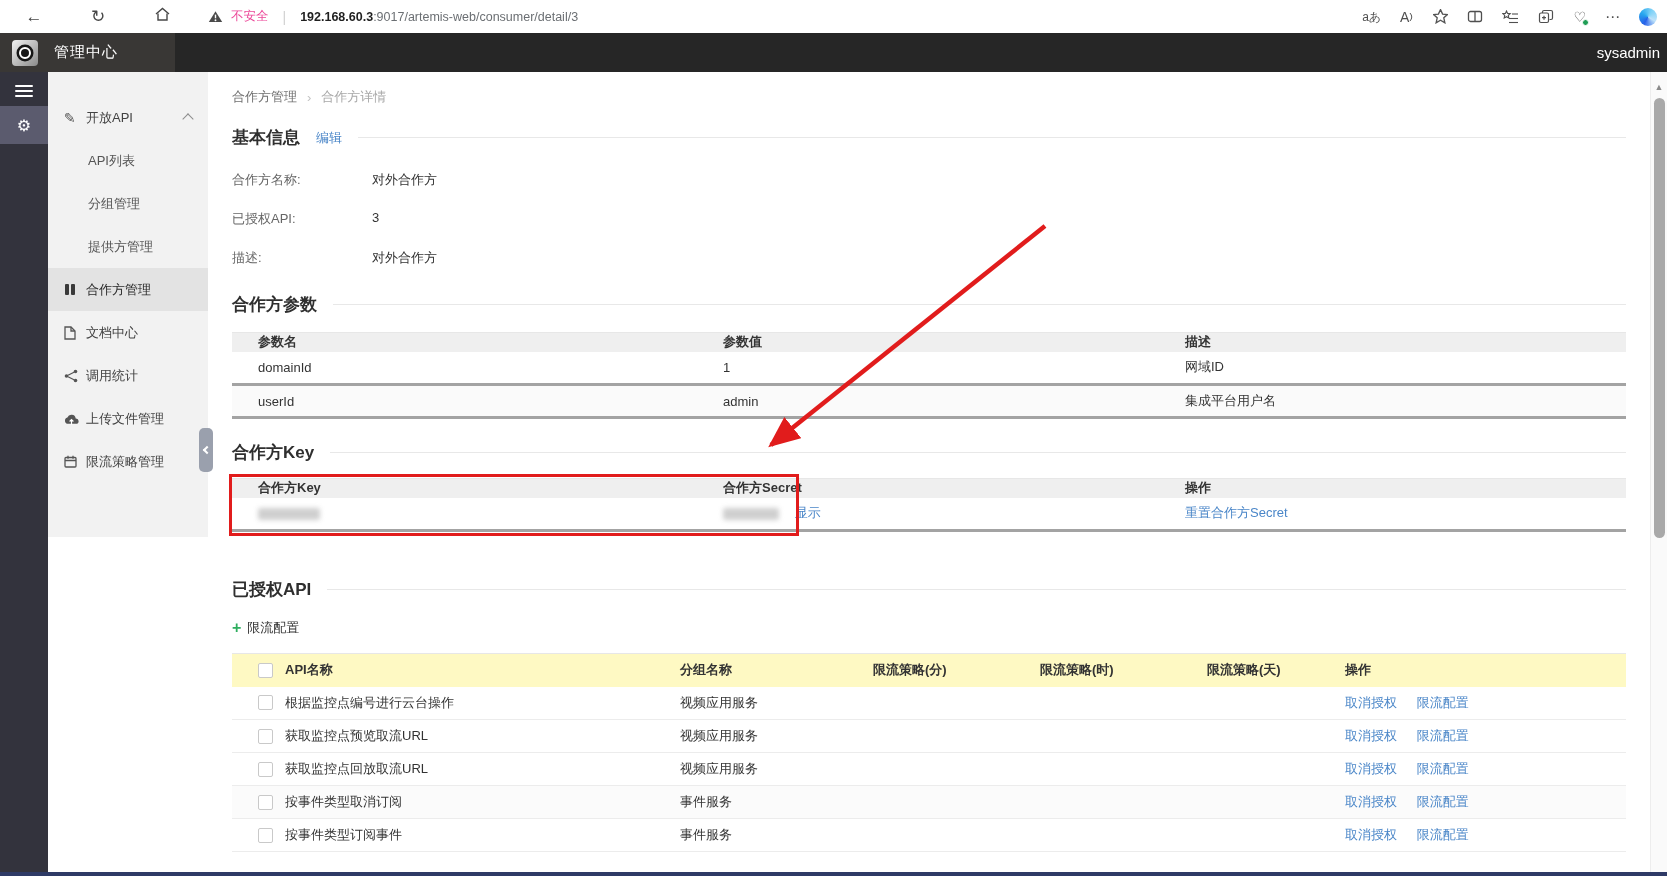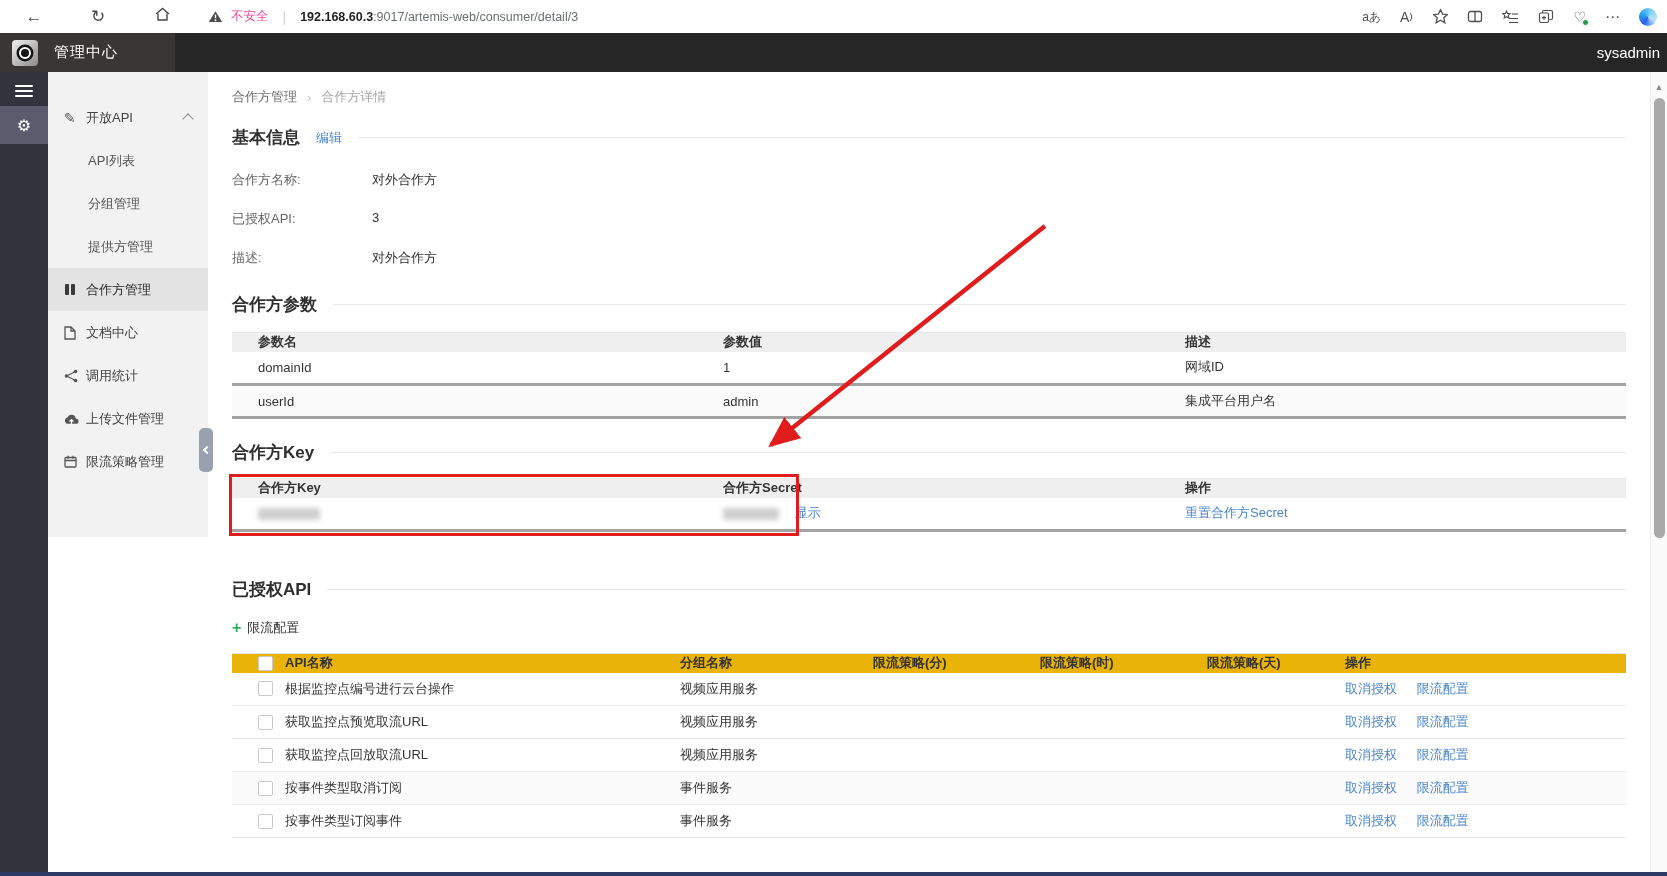--- a/index.html
+++ b/index.html
@@ -80,21 +80,21 @@
   .tbl-wrap table.tbl { margin-top:0; }
   .red-box { position:absolute; left:-3px; top:-4px; width:570px; height:calc(100% + 8px);
     border:3px solid #e11c1c; pointer-events:none; }
   .pill { display:inline-block; height:12px; background:#c3c3c3; border-radius:2px;
     filter:blur(2.5px); opacity:.8; vertical-align:middle; }
   .add-row { display:flex; align-items:center; gap:6px; margin-top:18px; cursor:pointer; }
   .add-row .plus { color:#2fae5f; font-size:16px; font-weight:700; line-height:1; }
   .add-row .lbl { color:#333; font-size:13px; }
   
   table.api { width:100%; border-collapse:collapse; table-layout:fixed; margin-top:16px; }
-  table.api th { background:#eab308; height:19px; text-align:left; font-size:13px; font-weight:700;
+  table.api th { background:#fef9c3; height:33px; text-align:left; font-size:13px; font-weight:700;
     color:#333; border-top:1px solid #e7e7e7; }
   table.api td { height:33px; border-bottom:1px solid #ececec; color:#333; }
   table.api tr.shade { background:#fbfbfb; }
   .cb { width:15px; height:15px; border:1px solid #c9c9c9; border-radius:2px; background:#fff;
     margin-left:26px; cursor:pointer; }
   .ops a { margin-right:16px; }
   
   .anno-arrow { position:absolute; left:745px; top:212px; width:320px; height:250px;
     z-index:40; pointer-events:none; }
   

